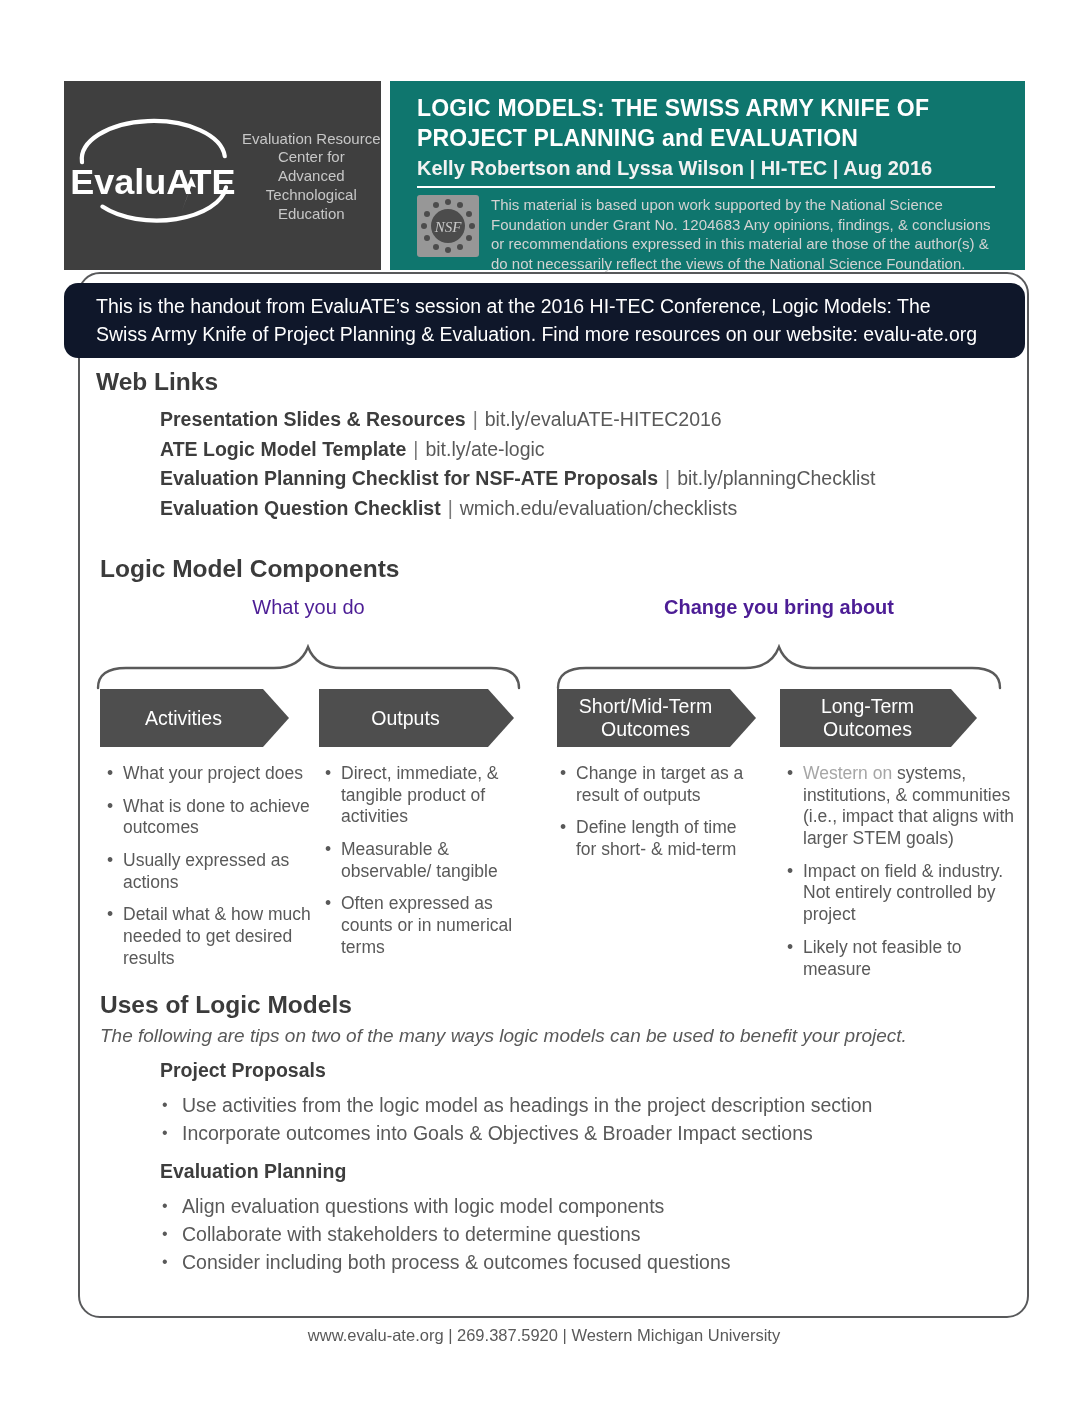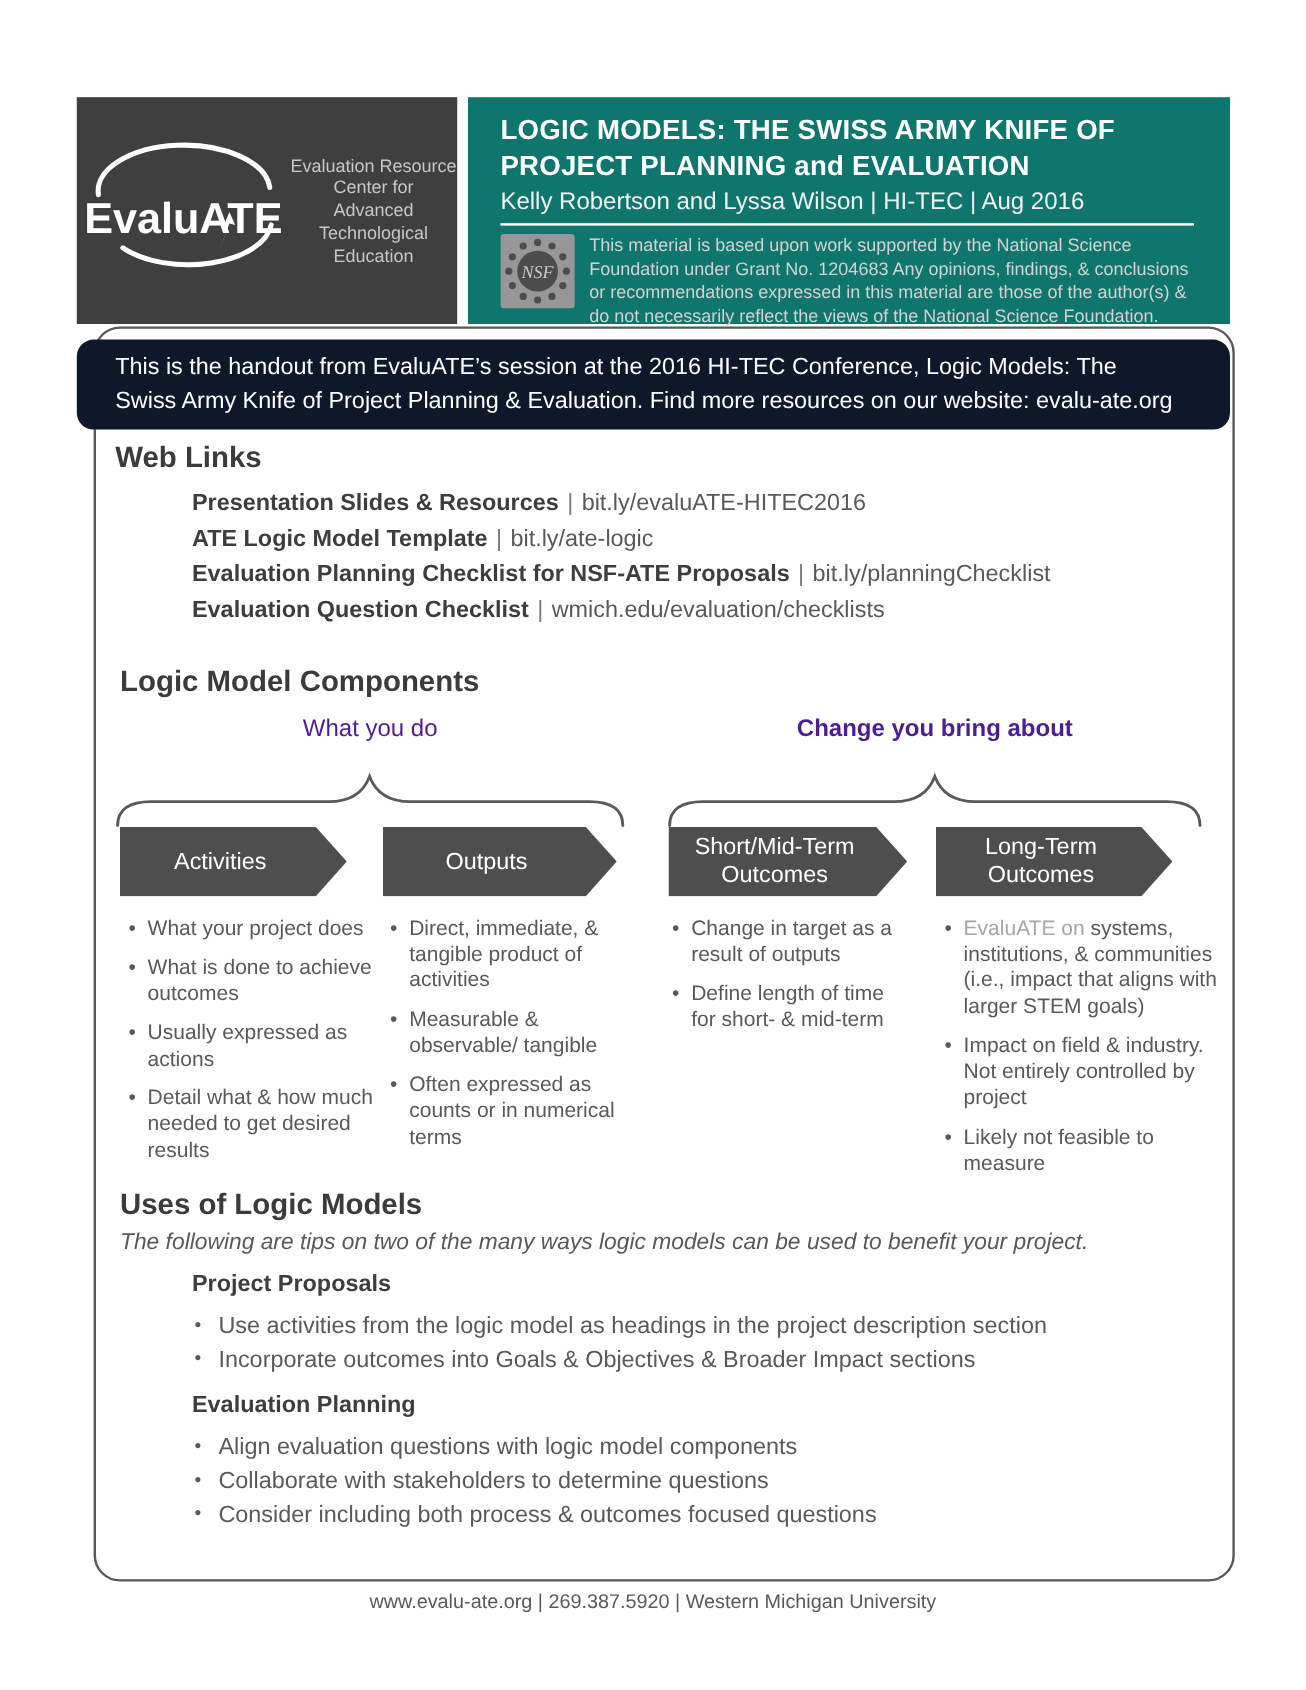--- a/index.html
+++ b/index.html
@@ -14,21 +14,21 @@
   }
   .logo-svg { display:block; }
   .logo-tagline {
     color:#c7c7c7; font-size:15px; line-height:1.25; text-align:center; margin-top:2px;
   }
   .hdr-right {
     position:absolute; left:390px; top:81px; width:635px; height:189px;
     background:#0f766e; z-index:2; padding:13px 26px 0 27px; color:#ffffff;
   }
   .hdr-title { font-size:23px; font-weight:bold; line-height:1.3; letter-spacing:.2px; }
-  .hdr-byline { font-size:20px; font-weight:400; margin-top:3px; color:#f2f2f2; }
+  .hdr-byline { font-size:20px; font-weight:700; margin-top:3px; color:#f2f2f2; }
   .hdr-rule { border:none; border-top:2px solid #ffffff; margin:6px 0 7px 0; width:578px; }
   .nsf-row { display:flex; align-items:flex-start; gap:12px; }
   .nsf-text { font-size:15px; line-height:1.32; color:#d2d2d2; width:505px; }
 
   
   .banner {
     position:absolute; left:64px; top:283px; width:961px; height:75px;
     background:#0f172a; border-radius:14px; z-index:2;
     color:#ffffff; font-size:19.5px; line-height:1.42;
     padding:10px 44px 0 32px;
@@ -206,21 +206,21 @@
   <ul class="bullets" id="col-outputs">
     <li>Direct, immediate, &amp; tangible  product of activities</li>
     <li>Measurable &amp; observable/ tangible</li>
     <li>Often expressed as counts or in numerical terms</li>
   </ul>
   <ul class="bullets" id="col-short">
     <li>Change in target as a result of outputs</li>
     <li>Define length of time for short- &amp; mid-term</li>
   </ul>
   <ul class="bullets" id="col-long">
-    <li><span class="light-text">EvaluATE on</span><span> systems, institutions, &amp; communities (i.e., impact that aligns with larger STEM goals)</span></li>
+    <li><span class="light-text">Western on</span><span> systems, institutions, &amp; communities (i.e., impact that aligns with larger STEM goals)</span></li>
     <li>Impact on field &amp; industry. Not entirely controlled by project</li>
     <li>Likely not feasible to measure</li>
   </ul>
 
   <div class="sec-heading" id="uses-heading">Uses of Logic Models</div>
   <div class="uses-intro">The following are tips on two of the many ways logic models can be used to benefit your project.</div>
 
   <div class="use-block" id="use-block-proposals">
     <div class="use-heading">Project Proposals</div>
     <ul class="use-list">

